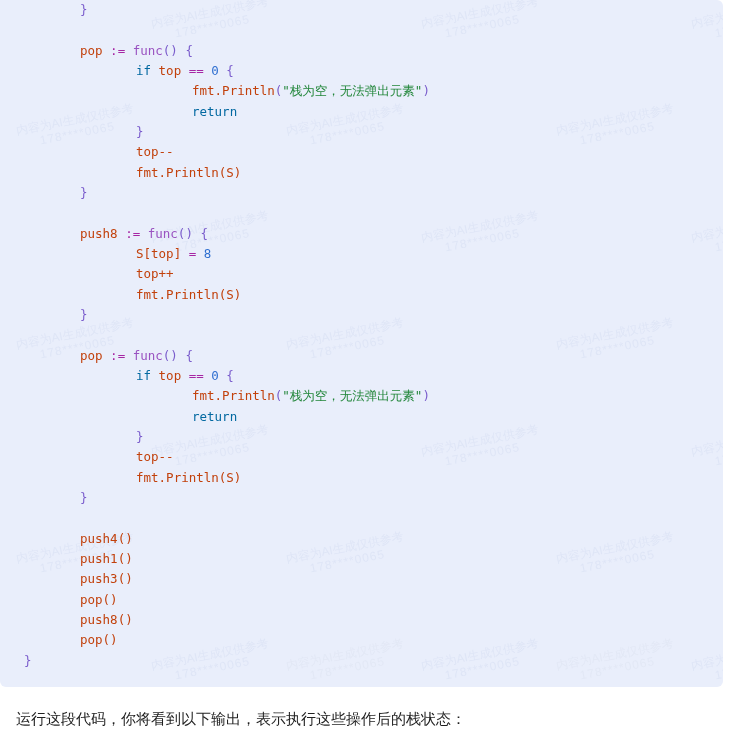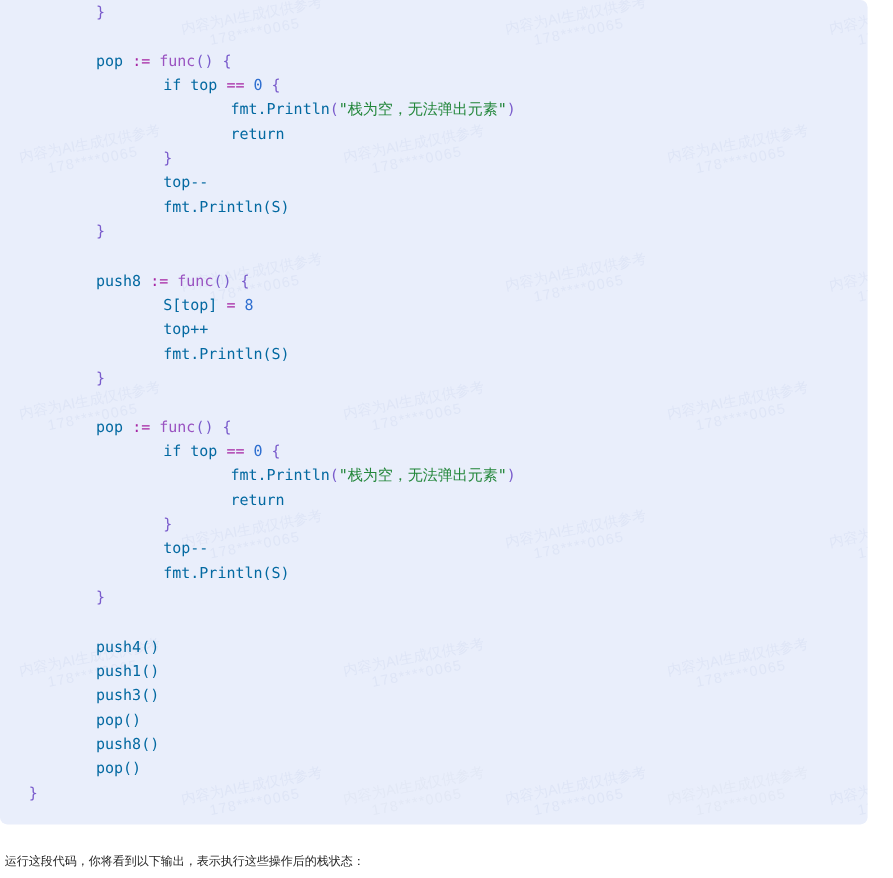--- a/index.html
+++ b/index.html
@@ -53,21 +53,21 @@
     padding-left: 24px;
   }
 
   
   .kw  { color: #0369a1; }   
   .op  { color: #a626a4; }   
   .fn  { color: #9a53c1; }   
   .pn  { color: #7a5ccc; }   
   .num { color: #2f6fd0; }   
   .str { color: #22863a; }   
-  .id  { color: #0369a1; }   
+  .id  { color: #c2410c; }   
 
   
   #watermarks {
     position: absolute;
     inset: 0;
     z-index: 1;
     pointer-events: none;
     overflow: hidden;
   }
   .wm {
@@ -93,24 +93,24 @@
     line-height: 1.15;
     white-space: nowrap;
     user-select: none;
   }
   .wm-page .wm-l1 { font-size: 12px; display: block; }
   .wm-page .wm-l2 { font-size: 12px; display: block; text-align: center; letter-spacing: 1px; }
 
   
   #caption {
     position: absolute;
-    left: 4px;
+    left: 16px;
     top: 708px;
     font-family: "Liberation Sans", sans-serif;
-    font-size: 10px;
+    font-size: 15px;
     color: #1f1f1f;
     line-height: 22px;
     white-space: nowrap;
   }
 </style>
 </head>
 <body>
 
 <div id="code-block">
 

